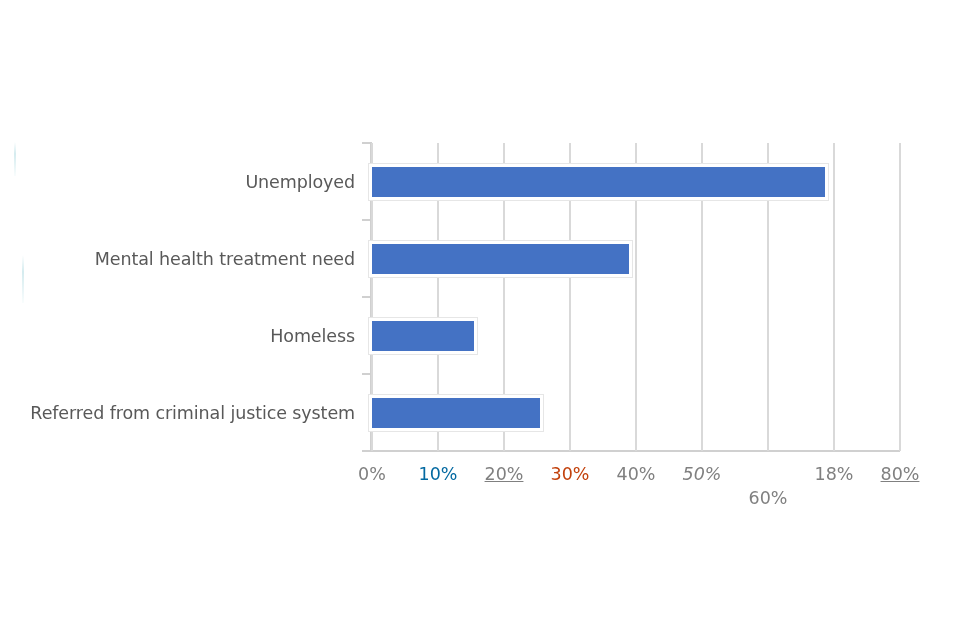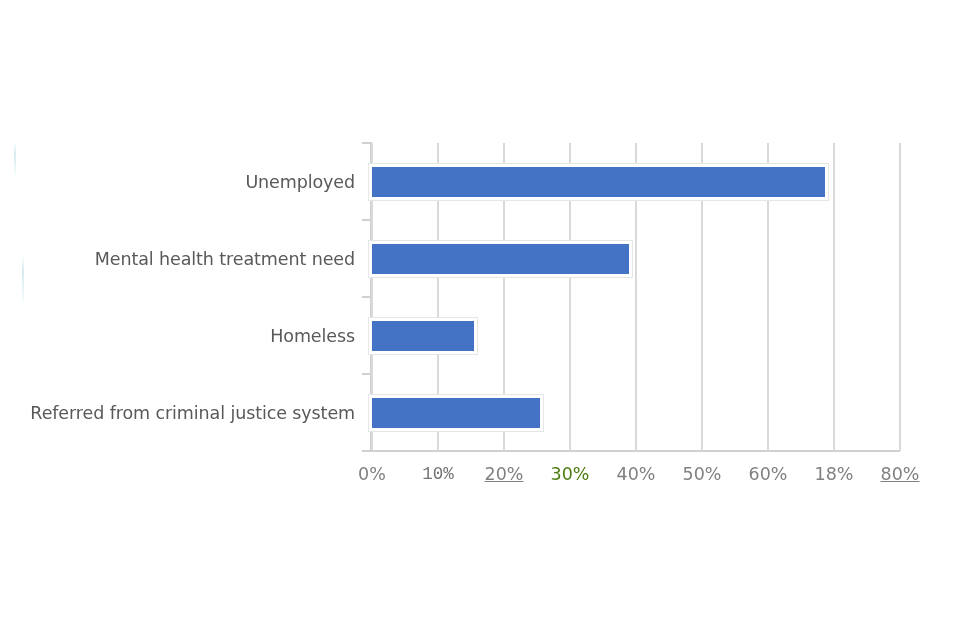--- a/index.html
+++ b/index.html
@@ -167,23 +167,23 @@
   </div>
 
   <div id="cat-labels">
       <div class="cat-label" style="top: 172px; color: rgb(89, 89, 89);">Unemployed</div>
       <div class="cat-label" style="top: 249px; color: rgb(89, 89, 89);">Mental health treatment need</div>
       <div class="cat-label" style="top: 326px; color: rgb(89, 89, 89);">Homeless</div>
       <div class="cat-label" style="top: 403px; color: rgb(89, 89, 89);">Referred from criminal justice system</div>
     </div>
   <div id="val-labels">
       <div class="val-label" style="left: 360px; color: rgb(128, 128, 128);">0%</div>
-      <div class="val-label" style="left: 426px; color: #737373; font-family: Liberation Mono, monospace;">10%</div>
+      <div class="val-label" style="left: 426px; color: #0369a1;">10%</div>
       <div class="val-label" style="left: 492px; color: rgb(128, 128, 128); text-decoration: underline;">20%</div>
-      <div class="val-label" style="left: 558px; color: #4d7c0f;">30%</div>
+      <div class="val-label" style="left: 558px; color: #c2410c;">30%</div>
       <div class="val-label" style="left: 624px; color: rgb(128, 128, 128);">40%</div>
-      <div class="val-label" style="left: 690px; color: rgb(128, 128, 128);">50%</div>
-      <div class="val-label" style="left: 756px; color: rgb(128, 128, 128);">60%</div>
+      <div class="val-label" style="left: 690px; color: rgb(128, 128, 128); font-style: italic;">50%</div>
+      <div class="val-label" style="left: 756px; color: rgb(128, 128, 128); margin-top: 24px;">60%</div>
       <div class="val-label" style="left: 822px; color: rgb(128, 128, 128);">18%</div>
       <div class="val-label" style="left: 888px; color: rgb(128, 128, 128); text-decoration: underline;">80%</div>
     </div>
 
 </div>
 
 </body></html>

